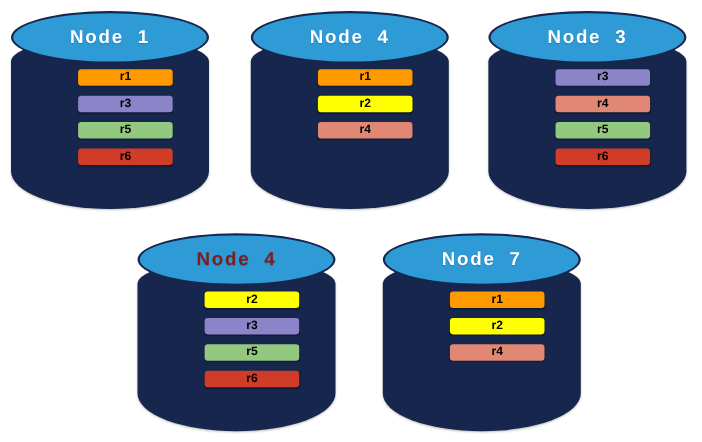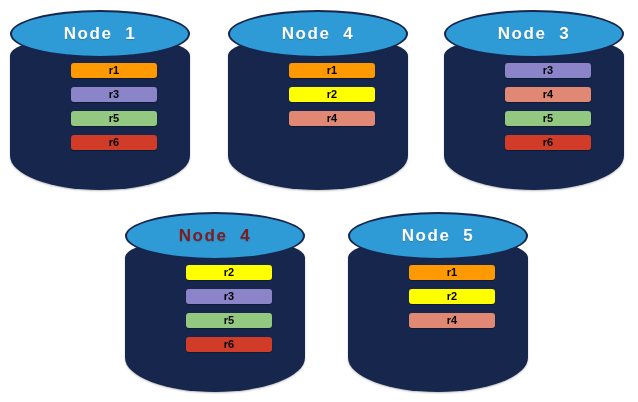--- a/index.html
+++ b/index.html
@@ -143,15 +143,15 @@
       <div class="node-label" style="color: #7f1d1d;">Node  4</div>
     </div>
     <div class="node" style="left: 348px; top: 212px;">
       <div class="cyl-body" style="background: rgb(22, 38, 76);"></div>
       <div class="replica-stack">
         <div class="replica-bar" style="background: rgb(255, 153, 0); color: rgb(0, 0, 0);">r1</div>
         <div class="replica-bar" style="background: rgb(255, 255, 0); color: rgb(0, 0, 0);">r2</div>
         <div class="replica-bar" style="background: rgb(224, 136, 115); color: rgb(0, 0, 0);">r4</div>
       </div>
       <div class="cyl-top" style="background: rgb(46, 154, 214); border-color: rgb(22, 38, 76);"></div>
-      <div class="node-label" style="color: rgb(255, 255, 255);">Node  5</div>
+      <div class="node-label" style="color: rgb(255, 255, 255);">Node  7</div>
     </div>
   </div>
 
 </body></html>

